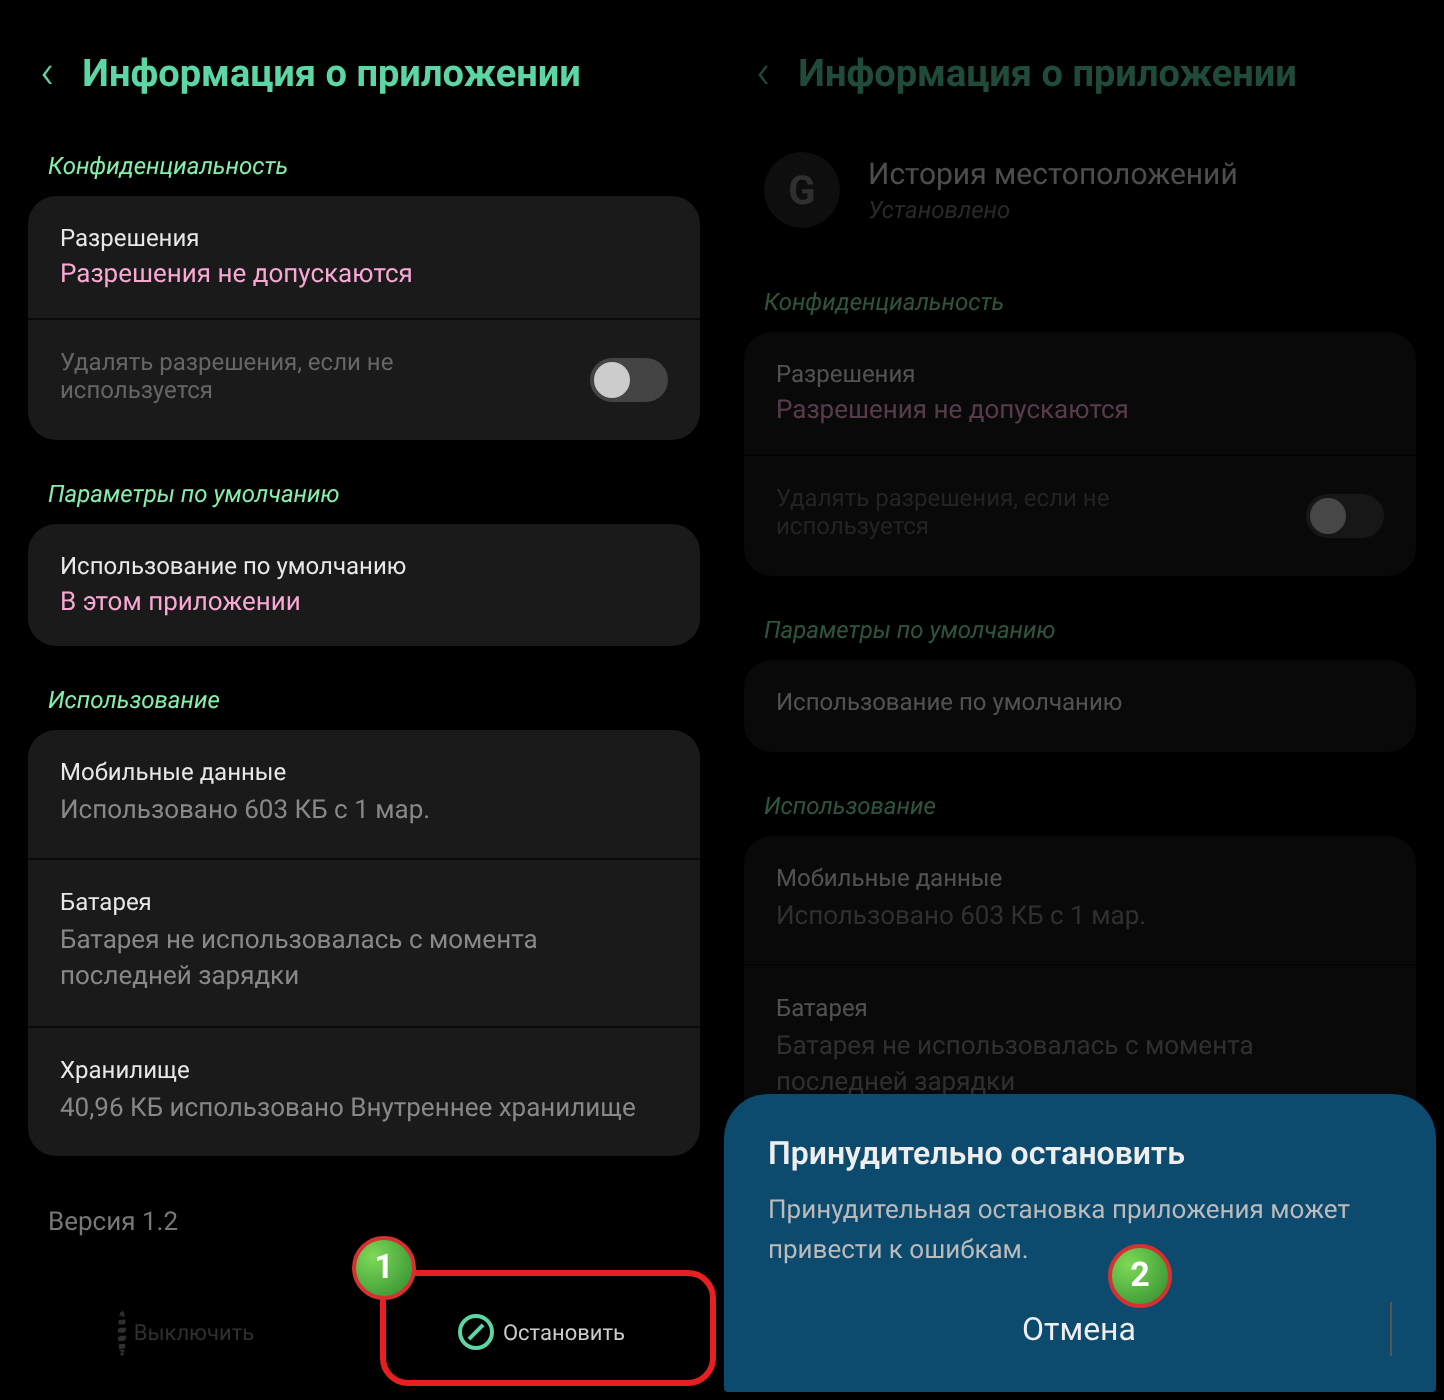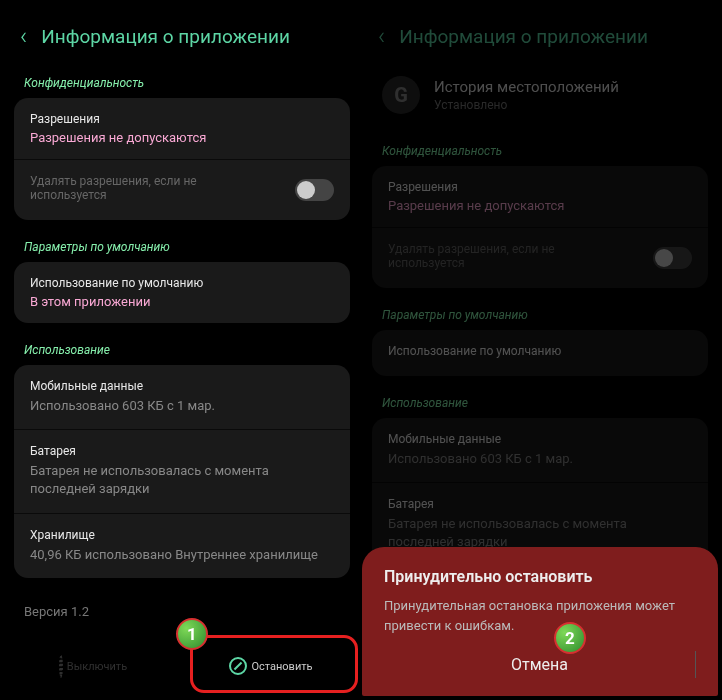--- a/index.html
+++ b/index.html
@@ -1,26 +1,26 @@
 <!DOCTYPE html>
 <html><head>
   <meta charset="utf-8">
   <style>
     * { margin: 0; padding: 0; box-sizing: border-box; font-family: -apple-system, BlinkMacSystemFont, 'Segoe UI', Roboto, sans-serif; }
     body { background: #000; width: 722px; height: 700px; display: flex; gap: 2px; padding: 4px; }
     .screen { flex: 1; background: #000; position: relative; overflow: hidden; border-radius: 2px; }
     .dimmed { opacity: 0.35; }
     .header { display: flex; align-items: center; padding: 18px 16px 14px; gap: 14px; }
     .back-arrow { color: #5dd6a5; font-size: 24px; font-weight: 300; }
-    .header-title { color: #5dd6a5; font-size: 19px; font-weight: 400; }
+    .header-title { color: #5dd6a5; font-size: 19px; font-weight: 700; }
     .app-row { display: flex; align-items: center; padding: 12px 20px 18px; gap: 14px; }
     .app-icon { width: 38px; height: 38px; background: #2a2a2a; border-radius: 50%; display: flex; align-items: center; justify-content: center; color: #888; font-size: 20px; font-weight: bold; }
     .app-info { display: flex; flex-direction: column; gap: 2px; }
     .app-name { color: #ddd; font-size: 15px; }
-    .app-status { color: #777; font-size: 12px; }
+    .app-status { color: #777; font-size: 12px; font-style: italic; }
     .section-label { color: #86efac; font-size: 12px; padding: 12px 20px 8px; font-style: italic; }
     .card { background: #1a1a1a; border-radius: 14px; margin: 0 10px 8px; overflow: hidden; }
     .card-item { padding: 14px 16px; }
     .card-item + .card-item { border-top: 1px solid #0a0a0a; gap: 28px; }
     .item-title { color: #e8e8e8; font-size: 12px; margin-bottom: 4px; }
     .item-sub { color: #f9a8d4; font-size: 13px; }
     .item-sub-grey { color: #888; font-size: 13px; line-height: 1.4; }
     .disabled .item-title { color: #666; }
     .toggle-row { display: flex; justify-content: space-between; align-items: center; }
     .toggle { width: 40px; height: 22px; background: #444; border-radius: 11px; position: relative; }
@@ -28,21 +28,21 @@
     .version-row { padding: 18px 20px; color: #777; font-size: 13px; }
     .bottom-bar { position: absolute; bottom: 0; left: 0; right: 0; display: flex; height: 60px; background: #000; }
     .bottom-btn { flex: 1; display: flex; flex-direction: row; align-items: center; justify-content: center; gap: 4px; }
     .bottom-btn.disabled { opacity: 0.4; }
     .bottom-btn .icon { font-size: 16px; color: #5dd6a5; }
     .bottom-btn.disabled .icon { color: #777; }
     .bottom-label { font-size: 11px; color: #ccc; }
     .bottom-btn.disabled .bottom-label { color: #777; }
     .highlight-frame { position: absolute; border: 3px solid #e62020; border-radius: 14px; pointer-events: none; }
     .badge { position: absolute; width: 32px; height: 32px; background: radial-gradient(circle at 30% 30%, #7ed957, #2e8b2e); border: 2px solid #d63030; border-radius: 50%; display: flex; align-items: center; justify-content: center; color: #fff; font-weight: bold; font-size: 17px; z-index: 10; }
-    .dialog-backdrop { position: absolute; bottom: 0; left: 0; right: 0; background: #7f1d1d; border-radius: 22px 22px 0 0; padding: 20px 22px 8px; z-index: 5; }
+    .dialog-backdrop { position: absolute; bottom: 0; left: 0; right: 0; background: #0c4a6e; border-radius: 22px 22px 0 0; padding: 20px 22px 8px; z-index: 5; }
     .dialog-title { color: #eee; font-size: 16px; font-weight: 600; margin-bottom: 10px; }
     .dialog-text { color: #bbb; font-size: 13px; line-height: 1.5; margin-bottom: 6px; }
     .dialog-actions { display: flex; }
     .dialog-btn { flex: 1; text-align: center; padding: 14px 0; color: #eee; font-size: 16px; font-weight: 400; }
     .dialog-divider { width: 1px; background: #555; margin: 10px 0; }
     .dotted-circle { width: 16px; height: 16px; border: 2px dotted #777; border-radius: 50%; }
     .stop-icon { width: 18px; height: 18px; border: 2px solid #5dd6a5; border-radius: 50%; display: flex; align-items: center; justify-content: center; }
     .stop-icon::after { content: ''; width: 10px; height: 2px; background: #5dd6a5; transform: rotate(-45deg); }
   </style>
 </head>

